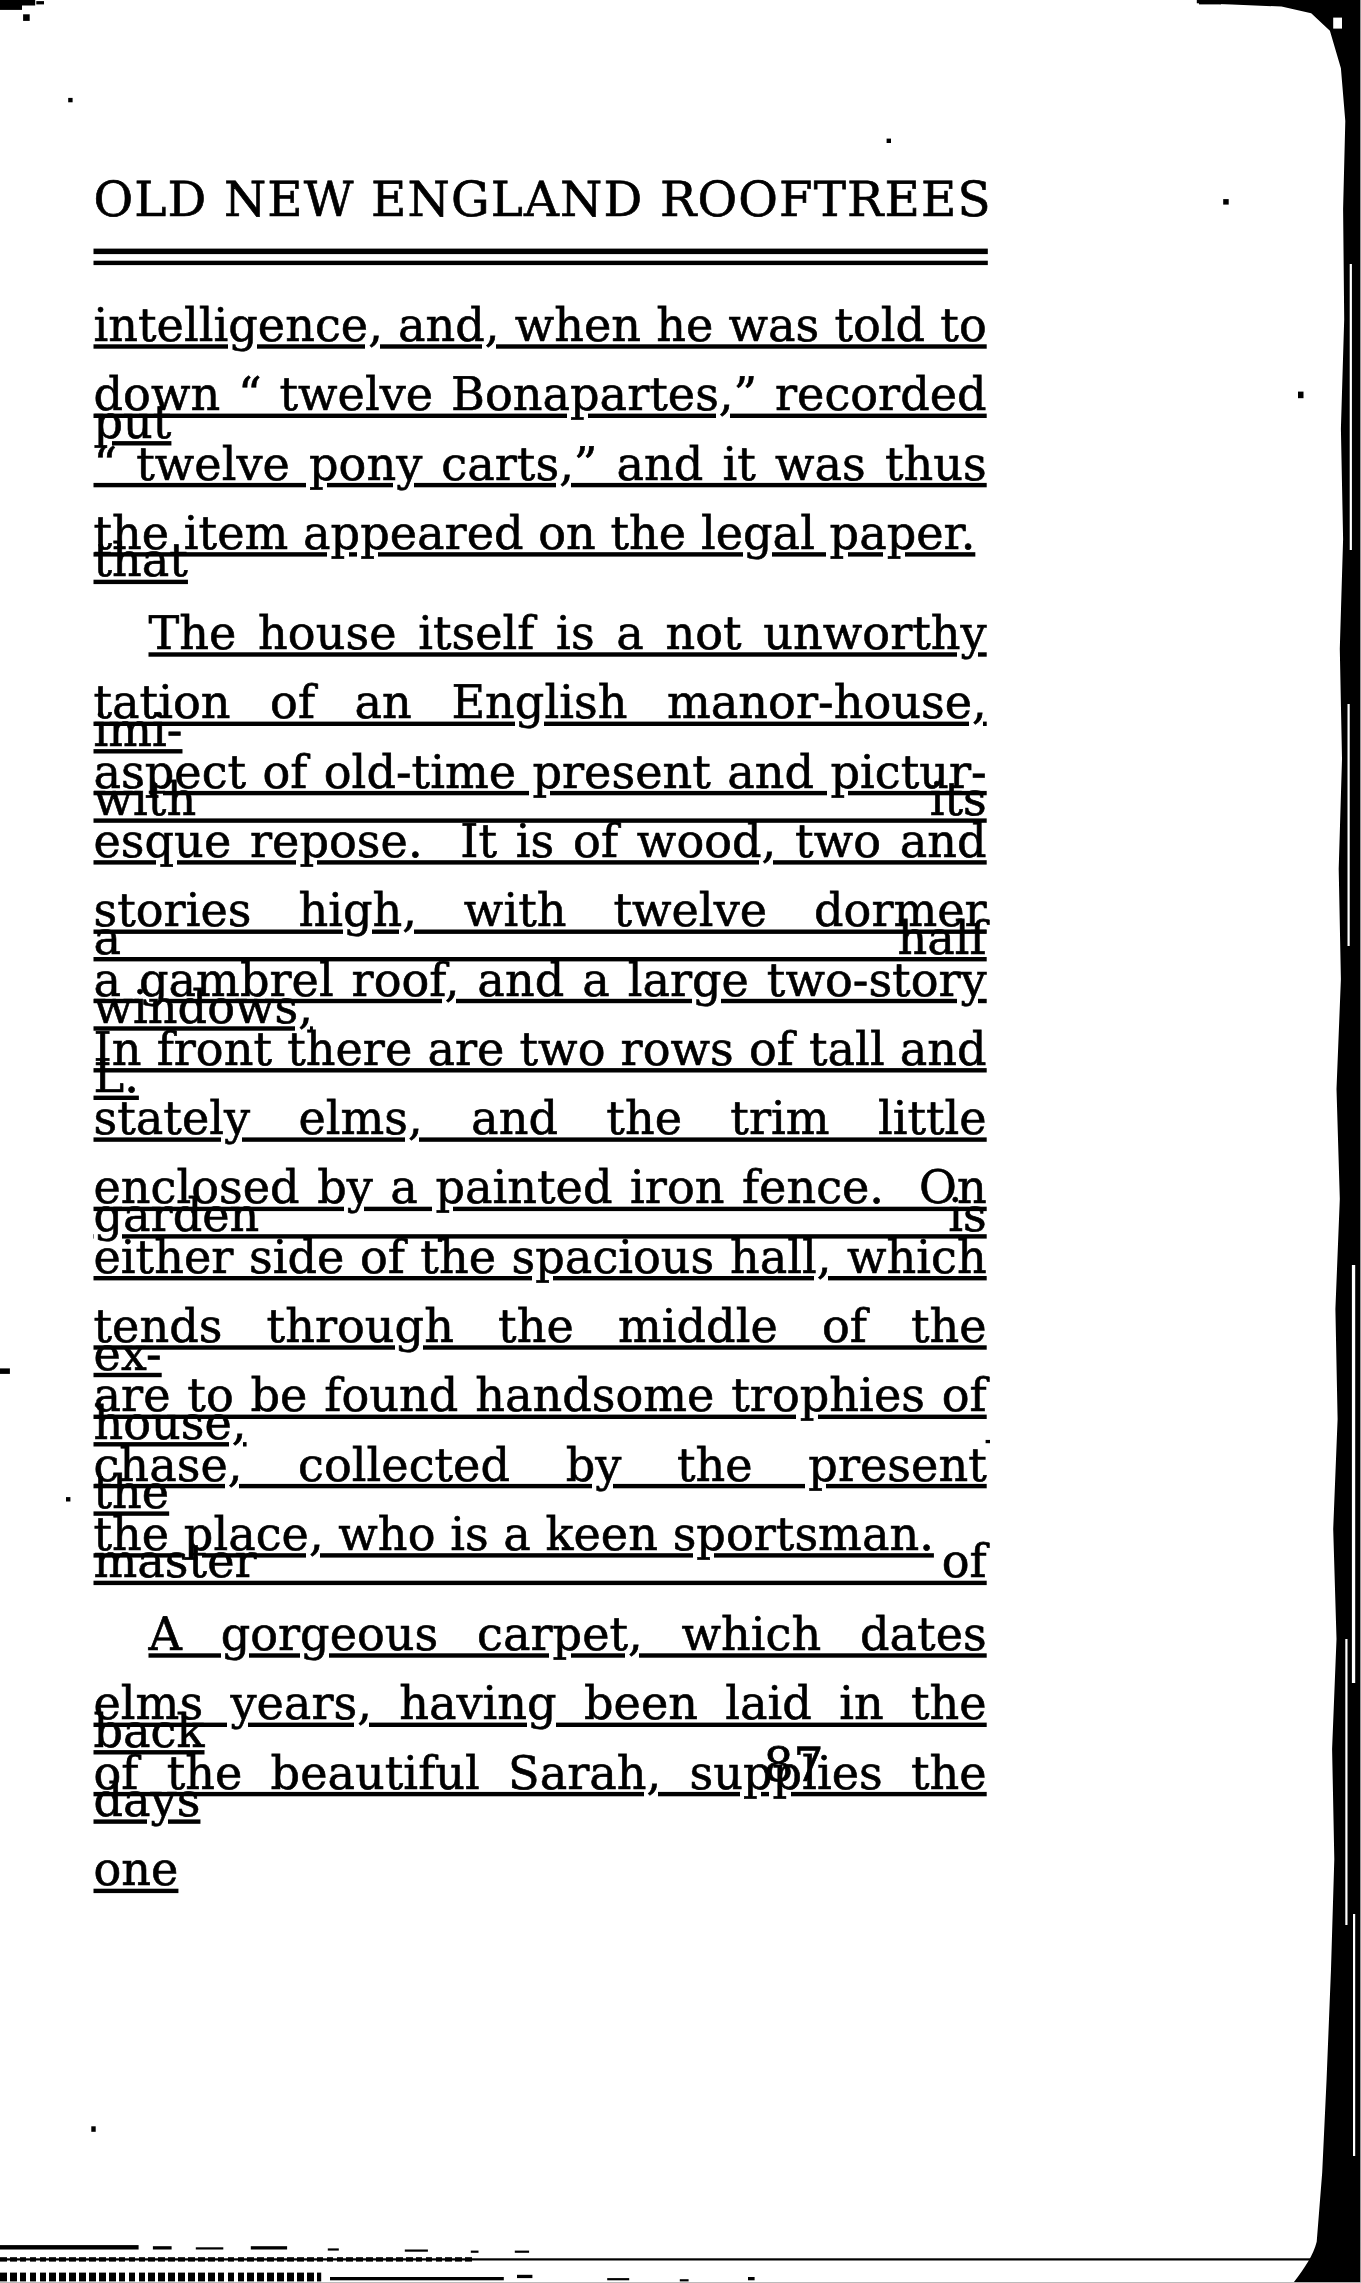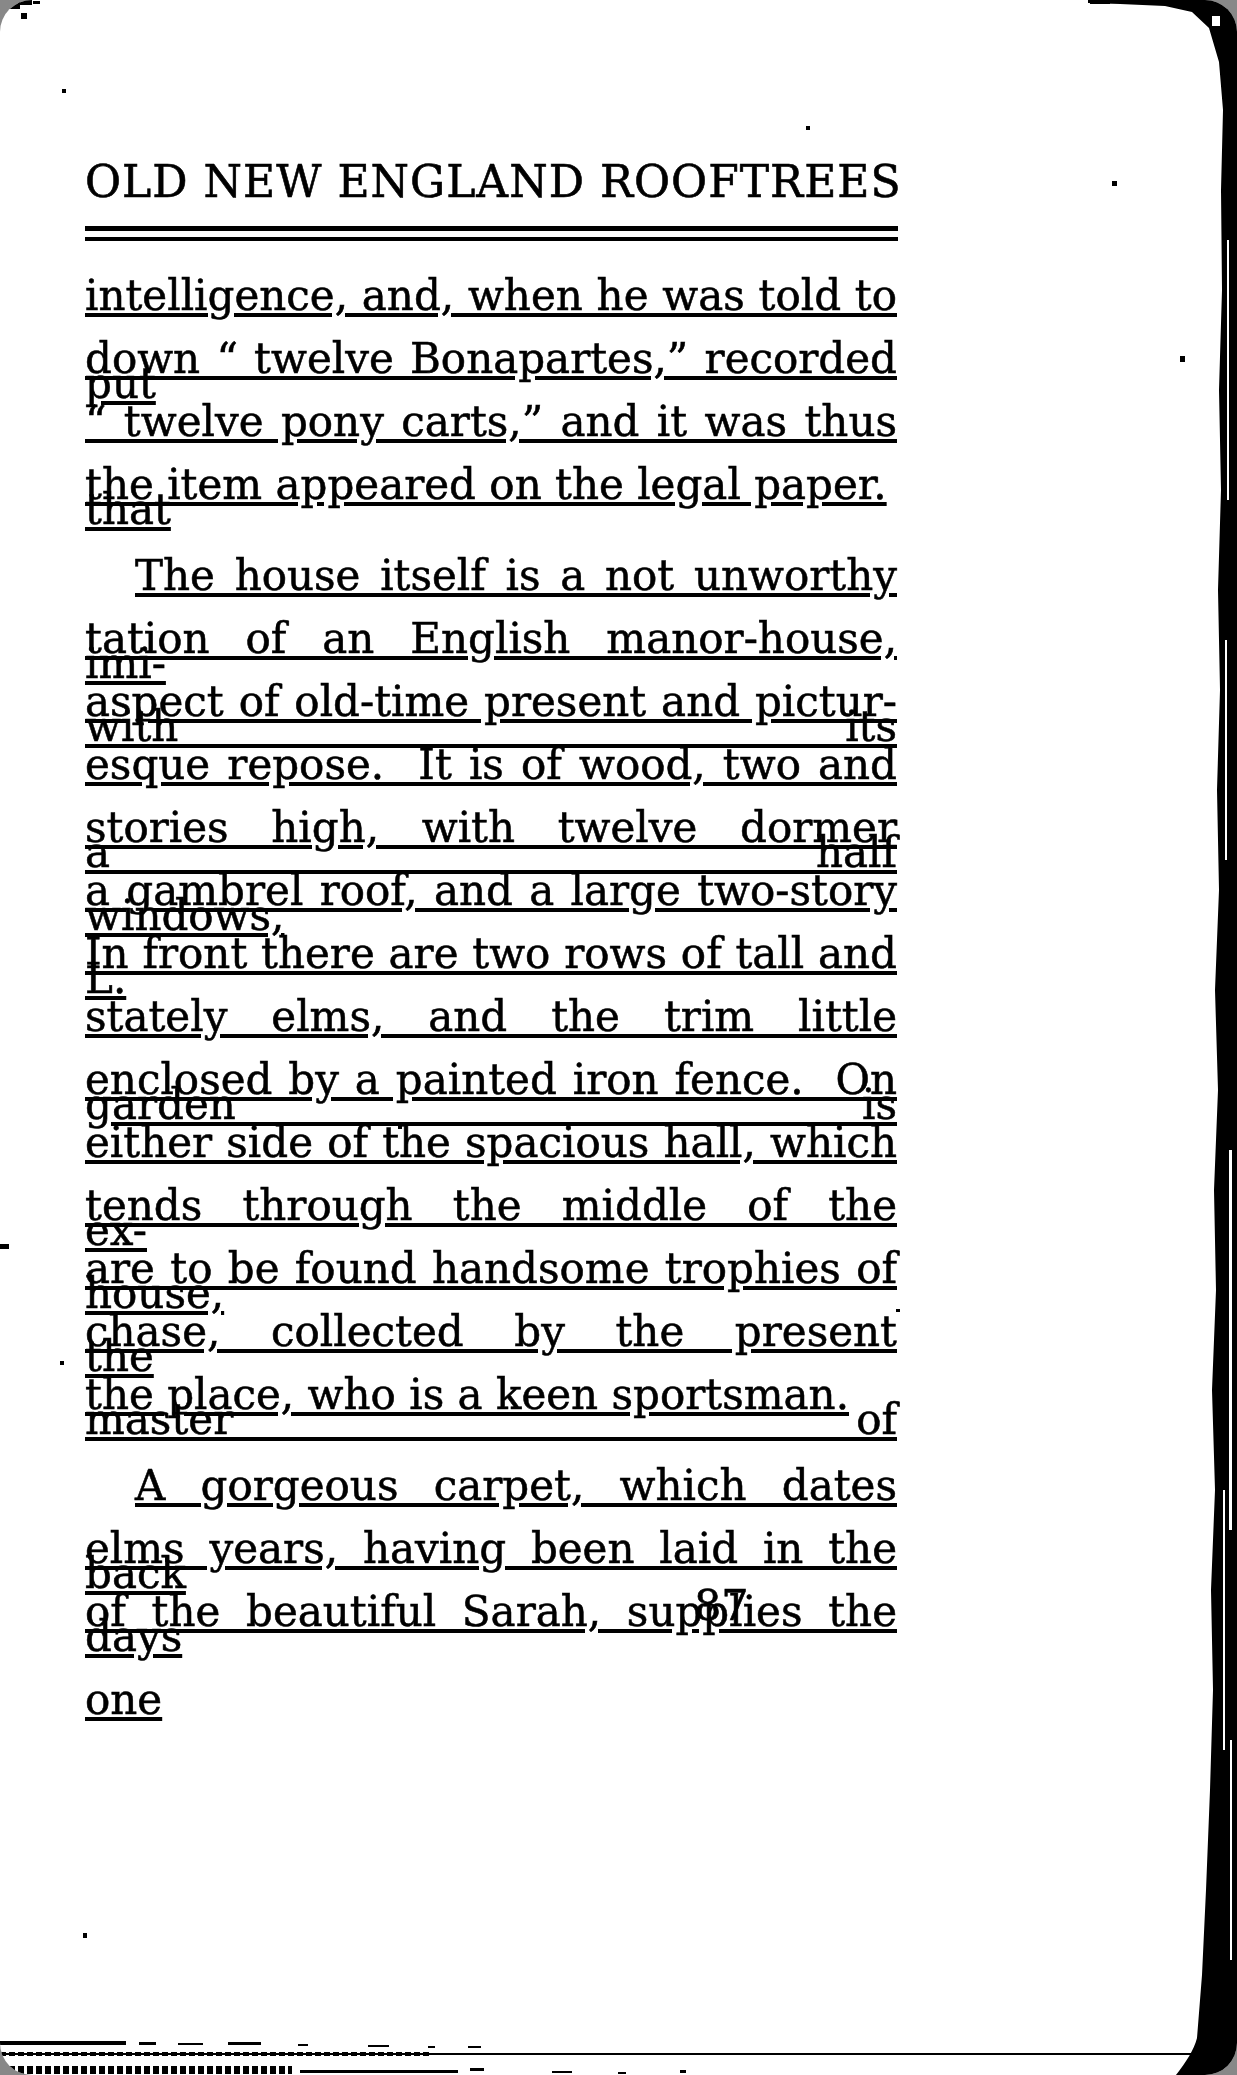--- a/index.html
+++ b/index.html
@@ -3,21 +3,20 @@
 <meta charset="utf-8">
 <style>
   html,body{margin:0;padding:0;background:#888;}
   .page{
     position:relative;
     width:1237px;height:2075px;
     background:#ffffff;
     overflow:hidden;
     font-family:"DejaVu Serif", serif;
     color:#000;
-    border-radius:32px;
   }
   .header{
     position:absolute;left:85px;top:156px;width:812px;height:52px;
     font-size:44px;line-height:52px;letter-spacing:1px;
     text-align:justify;text-align-last:justify;
     -webkit-text-stroke:0.6px #000;
     white-space:nowrap;
   }
   .rule{position:absolute;left:85px;width:813px;background:#000;}
   .rule1{top:226px;height:5px;}

